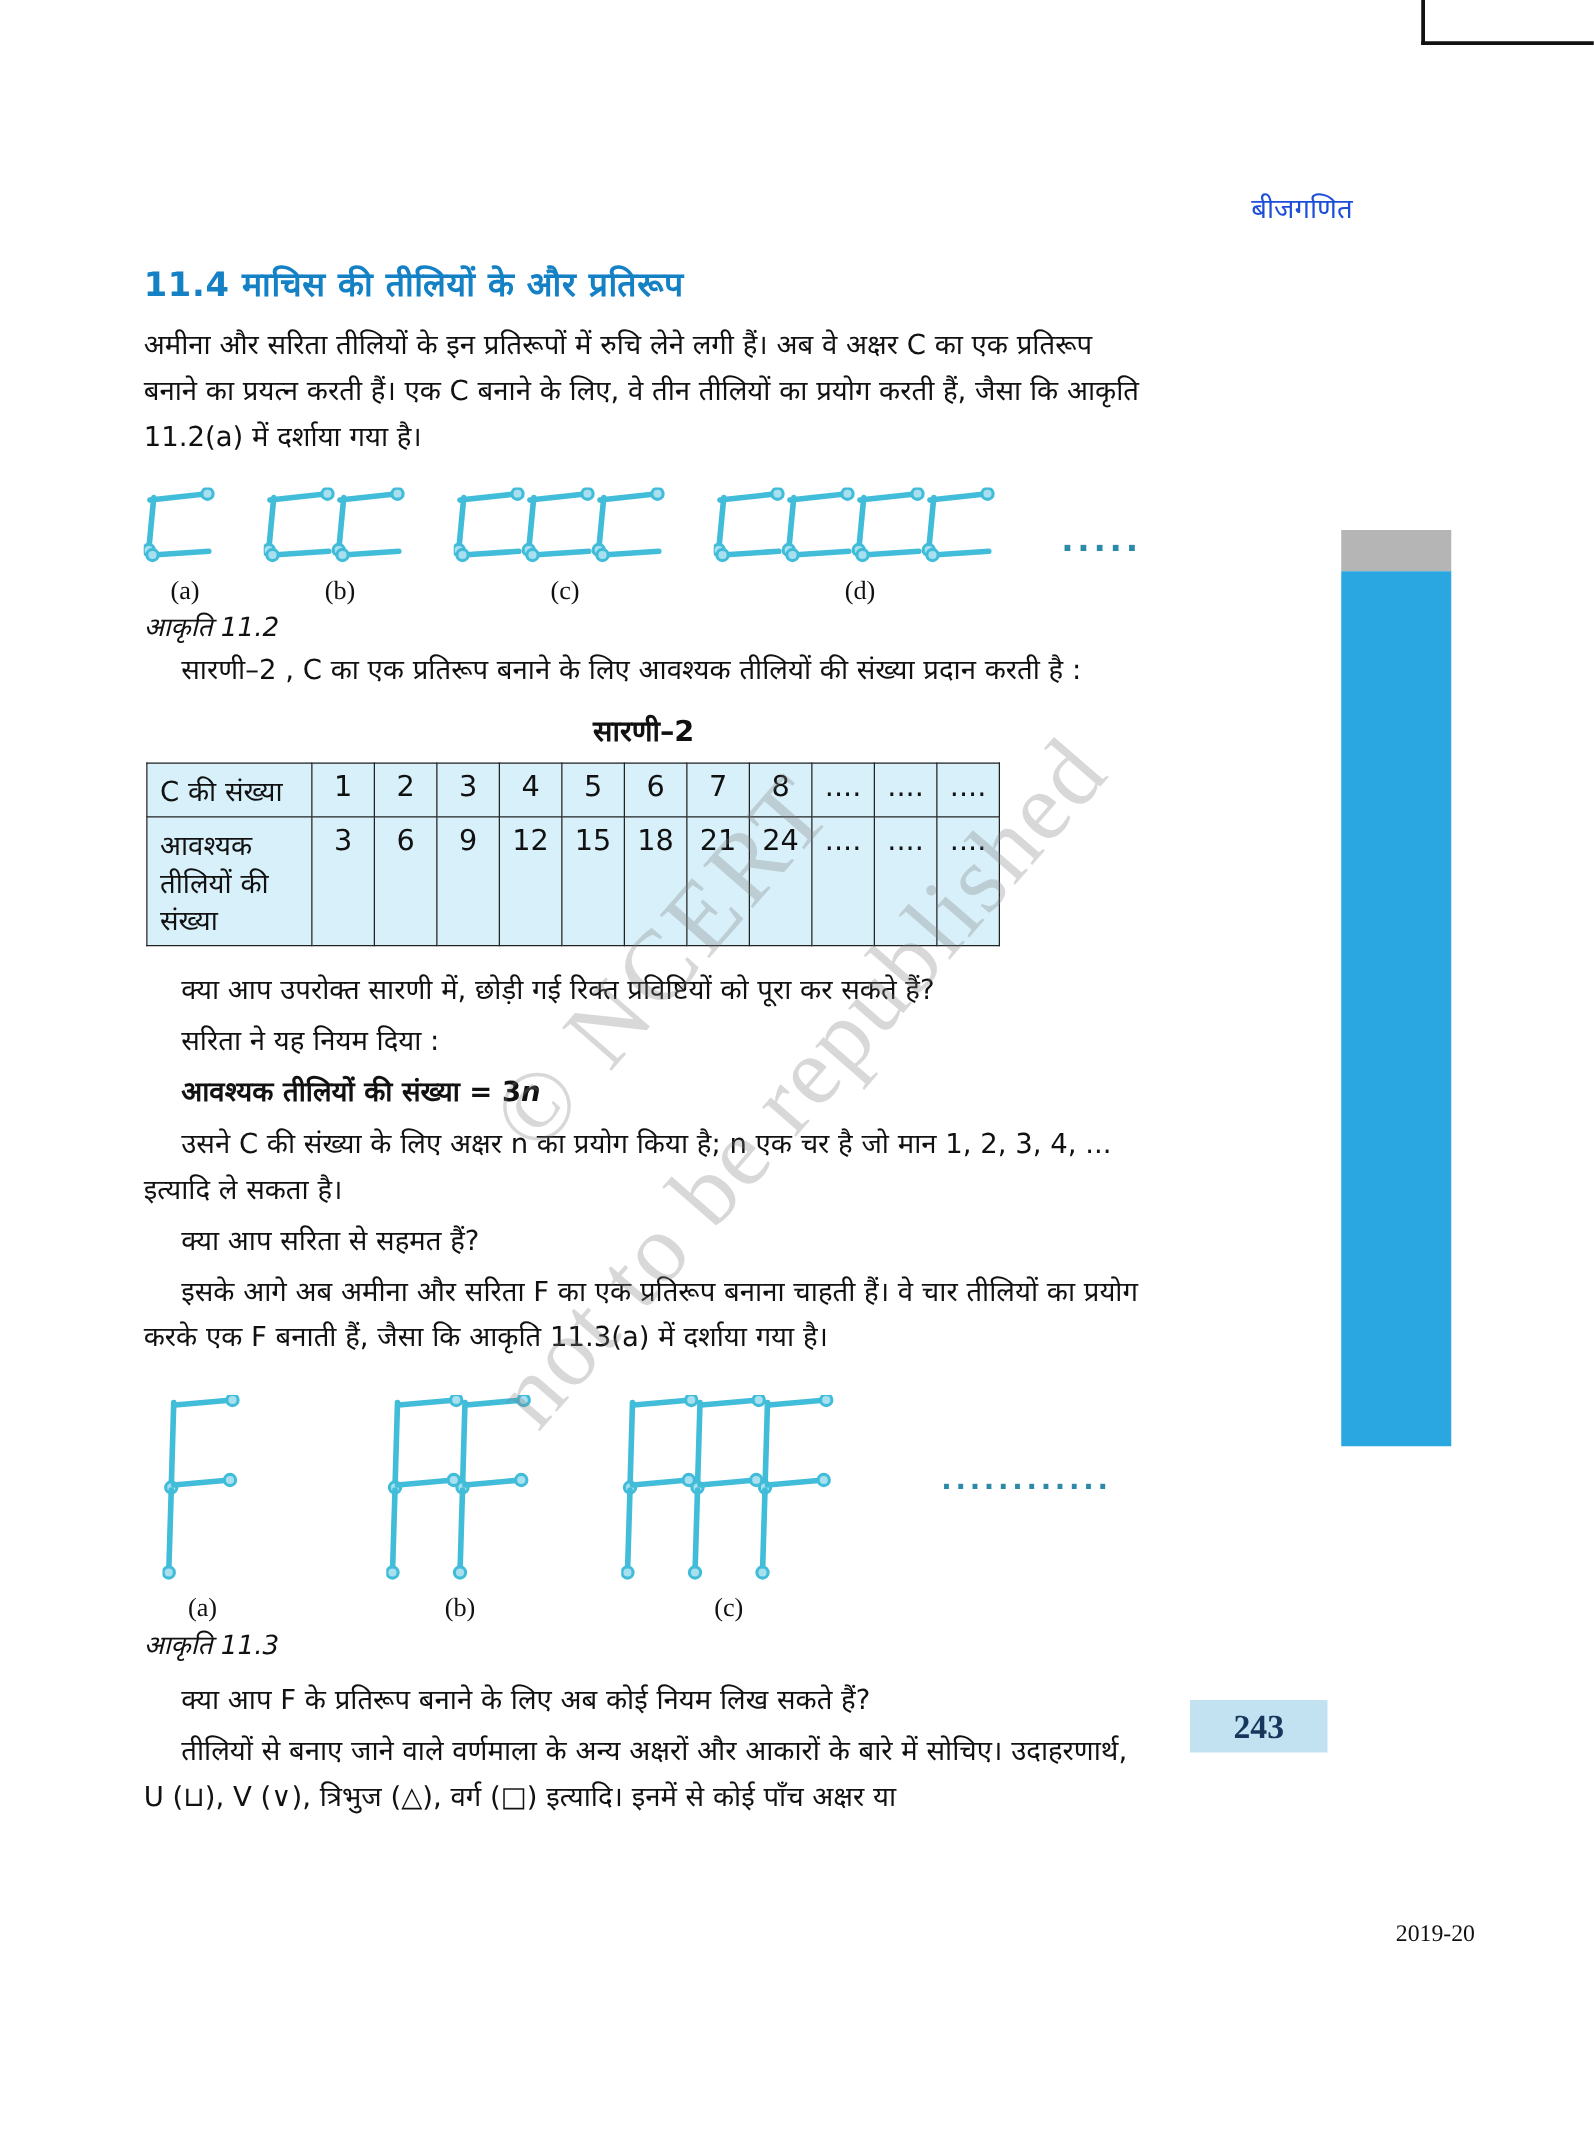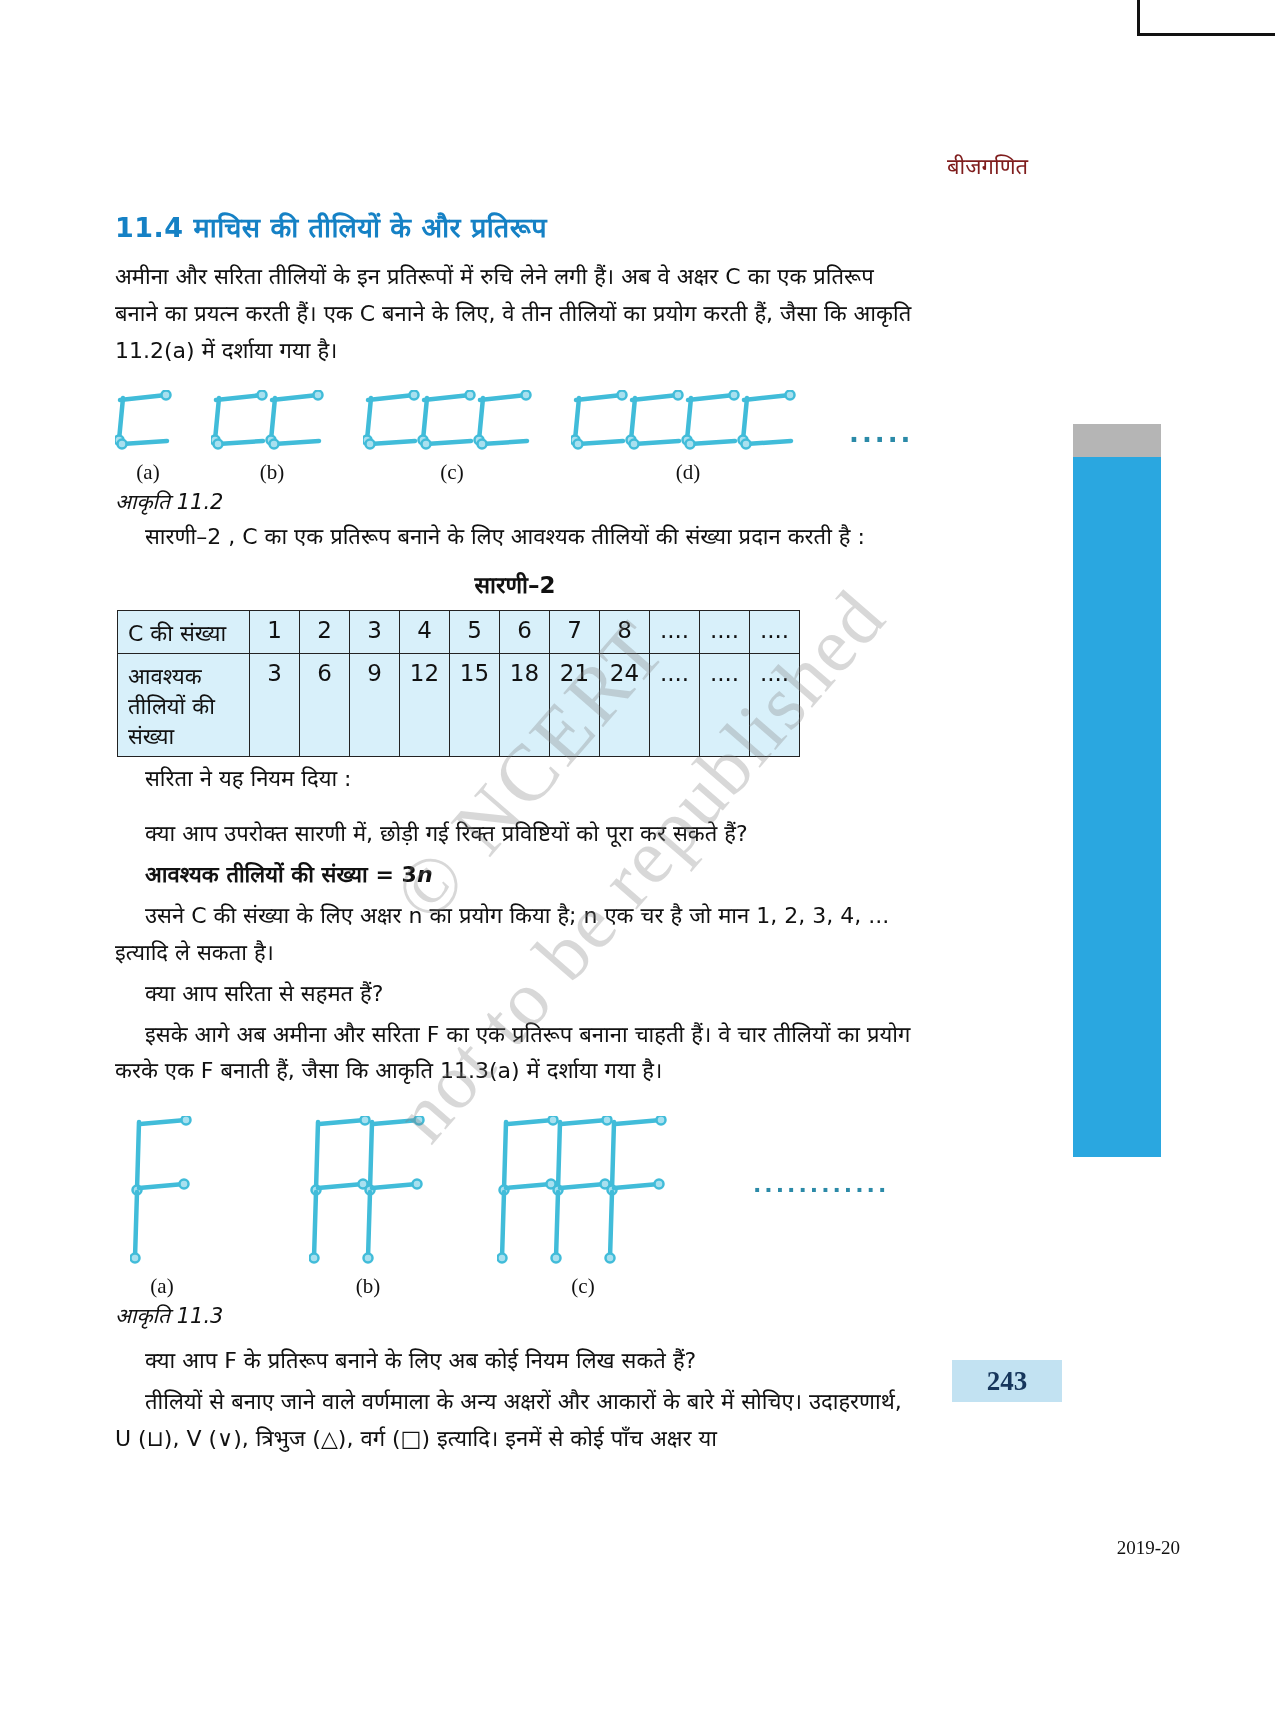--- a/index.html
+++ b/index.html
@@ -2,21 +2,21 @@
 <html><head>
 <meta charset="utf-8">
 <style>
   * { margin:0; padding:0; box-sizing:border-box; }
   html,body { width:1275px; height:1710px; background:#ffffff; }
   body { font-family:"DejaVu Sans",sans-serif; color:#111; position:relative; overflow:hidden; }
 
   .corner-mark { position:absolute; top:0; right:0; width:138px; height:36px;
     border-left:3px solid #111; border-bottom:3px solid #111; }
 
-  .running-head { position:absolute; top:150px; left:947px; font-size:22px; color:#7f1d1d; }
+  .running-head { position:absolute; top:150px; left:1001px; font-size:22px; color:#1d4ed8; }
 
   .side-gray { position:absolute; left:1073px; top:424px; width:88px; height:33px; background:#b5b5b5; }
   .side-blue { position:absolute; left:1073px; top:457px; width:88px; height:700px; background:#2aa7e0; }
 
   .watermark { position:absolute; left:60px; top:700px; width:1050px; text-align:center;
     transform:rotate(-49deg); color:rgba(125,125,125,0.30);
     font-family:"Liberation Serif",serif; pointer-events:none; z-index:9; }
   .watermark .wm1 { font-size:80px; margin-bottom:55px; letter-spacing:4px; }
   .watermark .wm2 { font-size:78px; letter-spacing:2px; white-space:nowrap; }
 
@@ -191,22 +191,22 @@
           <td>18</td>
           <td>21</td>
           <td>24</td>
           <td>....</td>
           <td>....</td>
           <td>....</td>
         </tr>
     </tbody>
   </table>
 
+  <p class="body indent" style="margin-top:18px">क्या आप उपरोक्त सारणी में, छोड़ी गई रिक्त प्रविष्टियों को पूरा कर सकते हैं?</p>
   <p class="body indent">सरिता ने यह नियम दिया :</p>
-  <p class="body indent" style="margin-top:18px">क्या आप उपरोक्त सारणी में, छोड़ी गई रिक्त प्रविष्टियों को पूरा कर सकते हैं?</p>
   <p class="body indent rule"><span>आवश्यक तीलियों की संख्या = 3</span><i>n</i></p>
   <p class="body indent">उसने C की संख्या के लिए अक्षर n का प्रयोग किया है; n एक चर है जो मान 1, 2, 3, 4, ... इत्यादि ले सकता है।</p>
   <p class="body indent">क्या आप सरिता से सहमत हैं?</p>
   <p class="body indent">इसके आगे अब अमीना और सरिता F का एक प्रतिरूप बनाना चाहती हैं। वे चार तीलियों का प्रयोग करके एक F बनाती हैं, जैसा कि आकृति 11.3(a) में दर्शाया गया है।</p>
 
   <div>
     <div class="fig-row" id="fig3-row">
         <div class="fig-group">
           <svg class="match" width="64" height="150" viewBox="0 0 64 150">
             <line x1="10" y1="8" x2="56" y2="4"></line>

